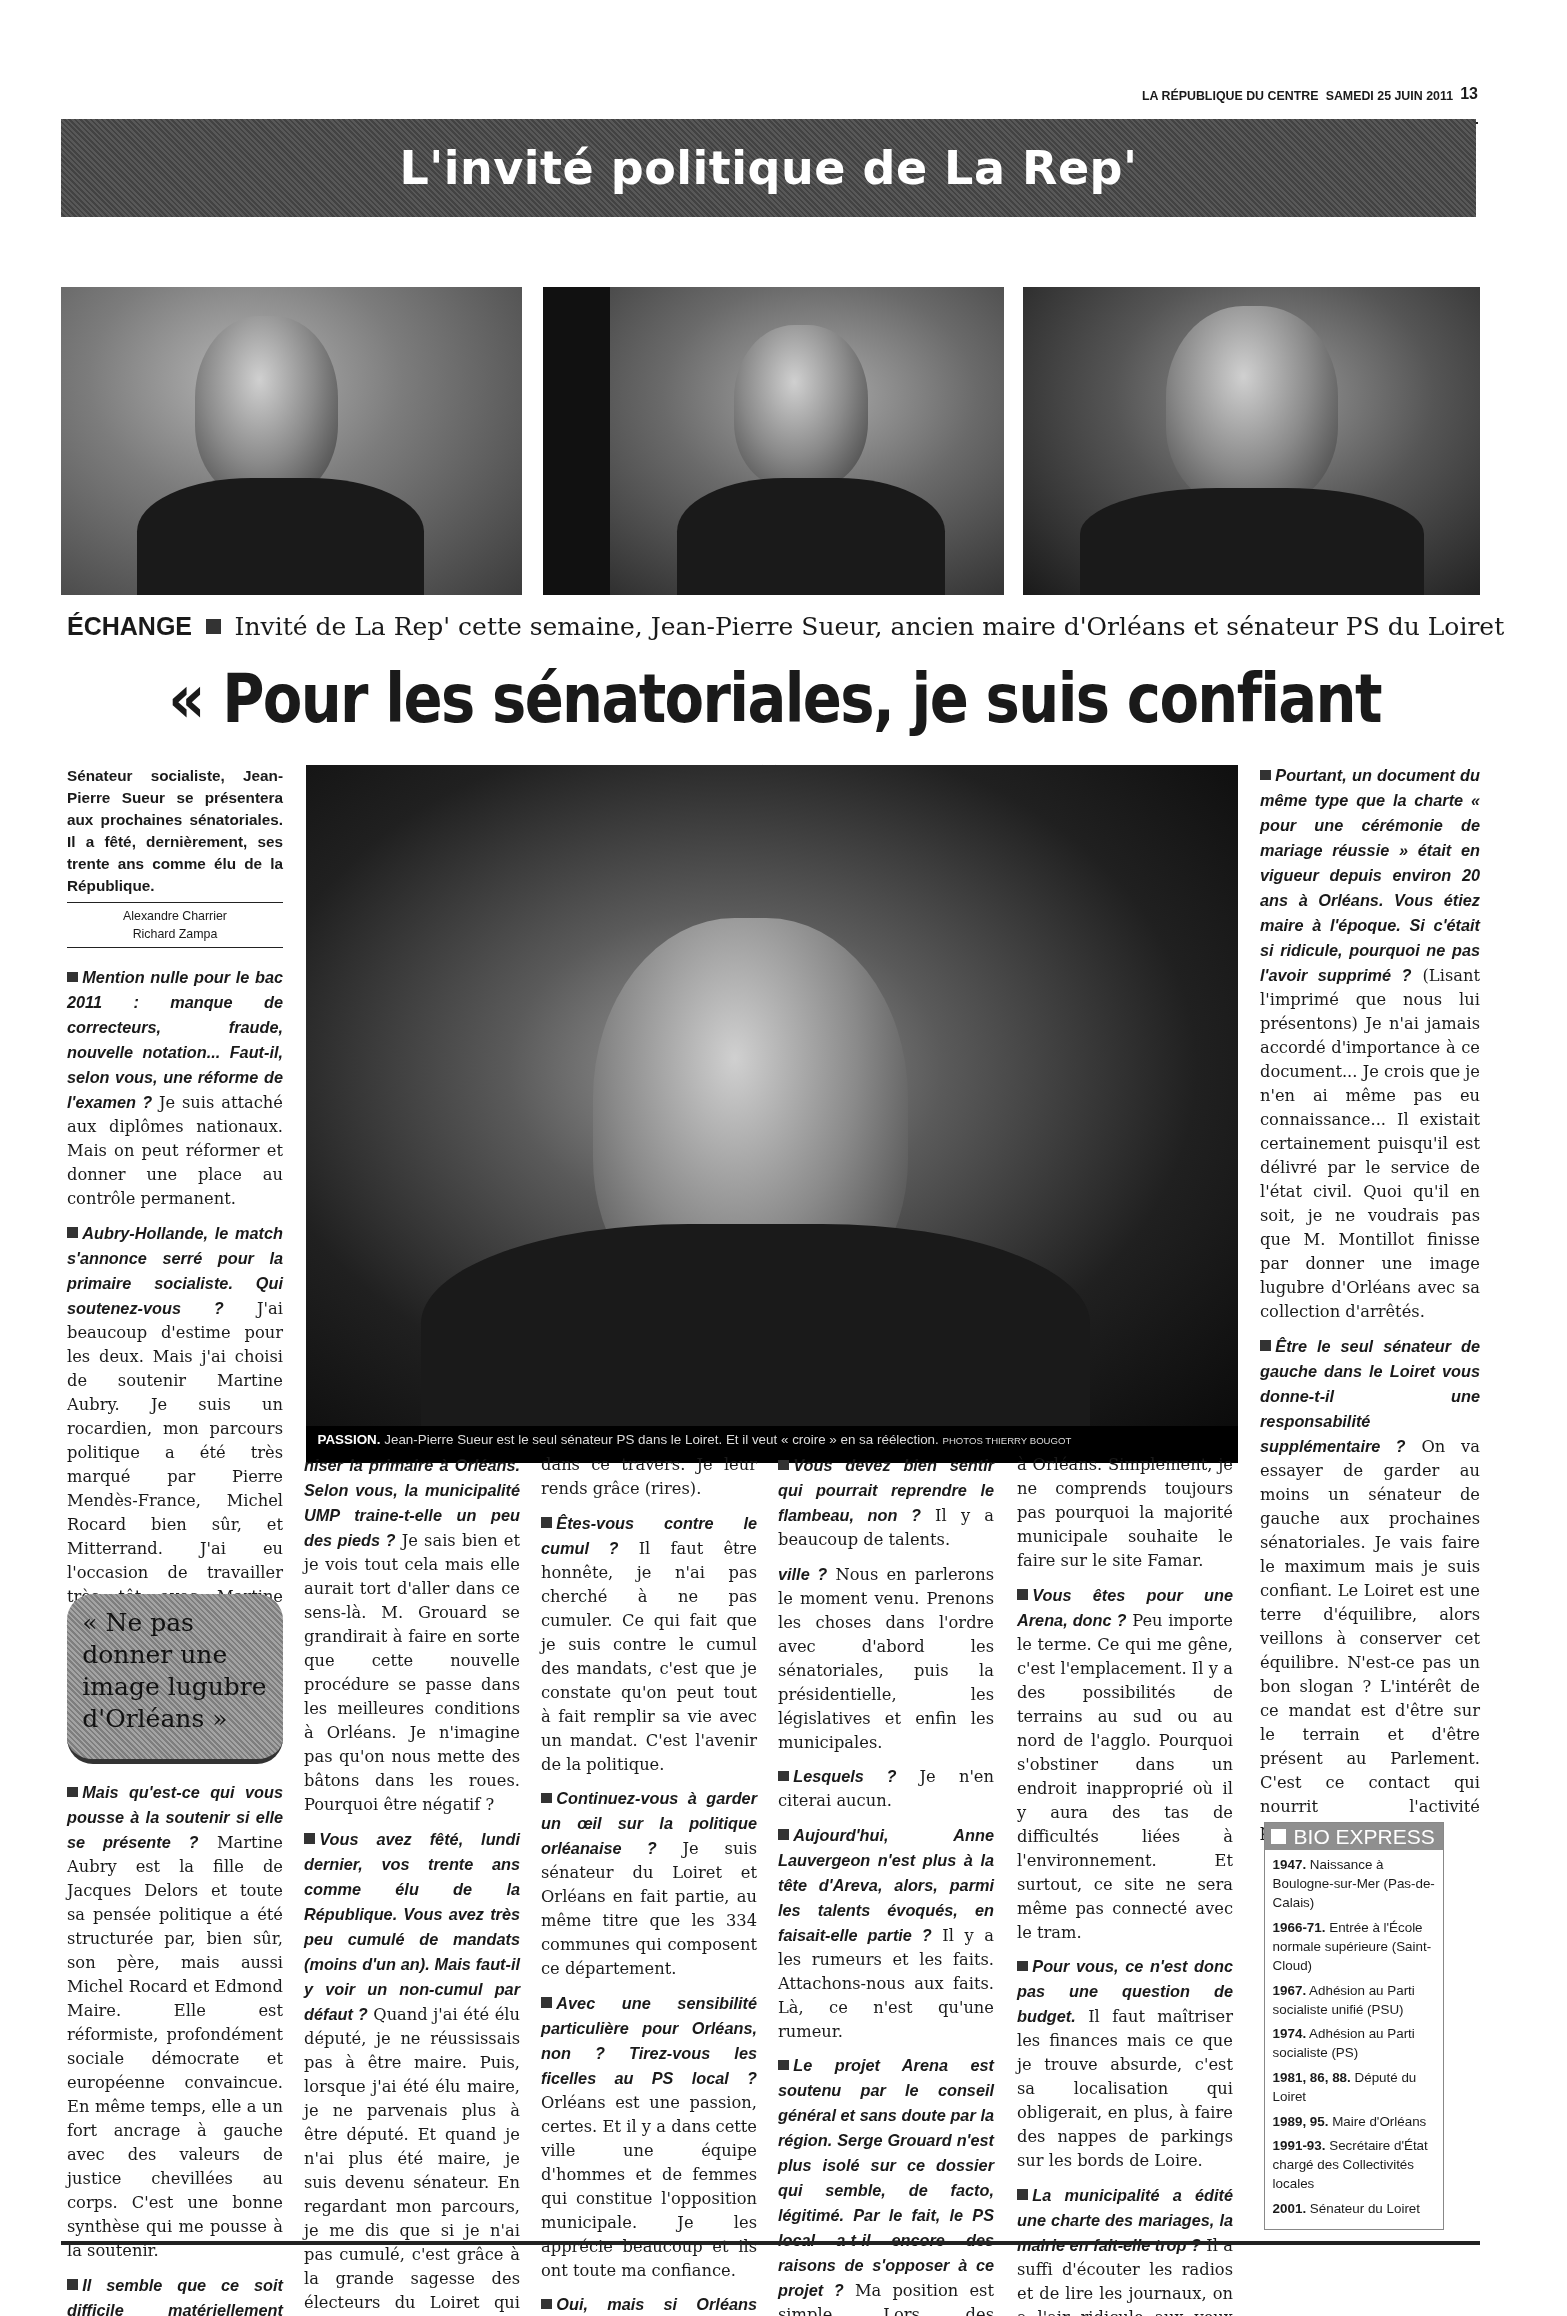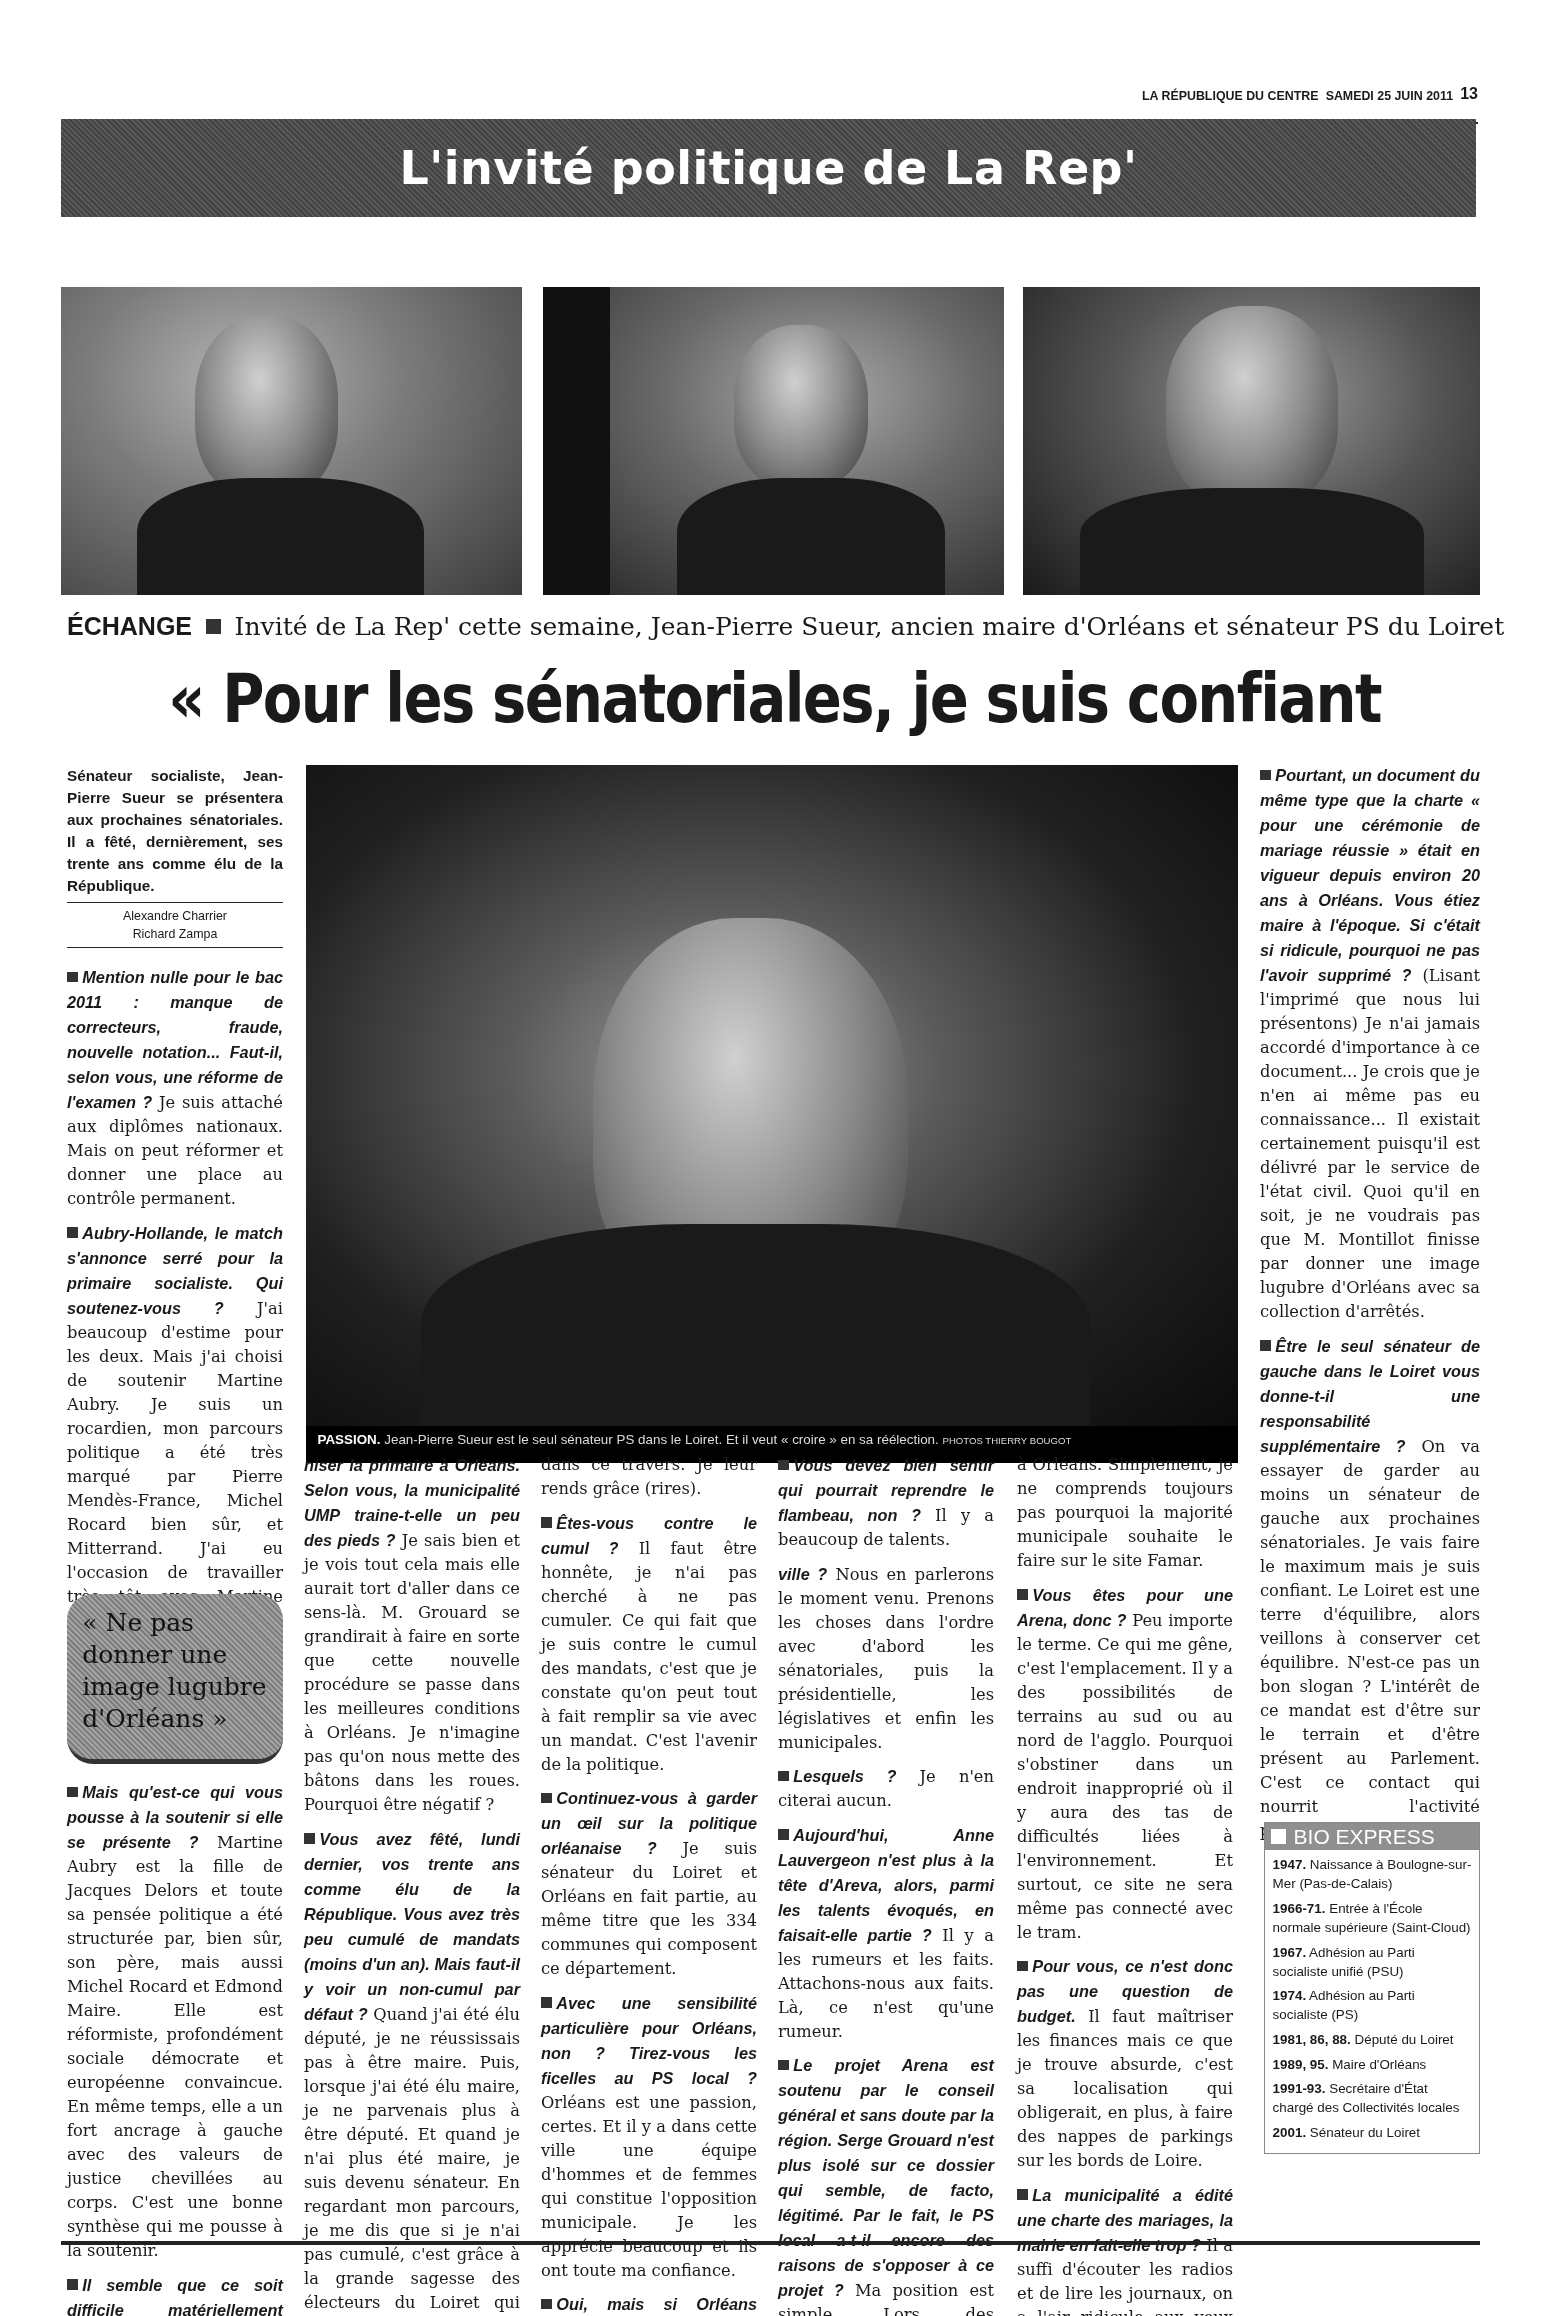--- a/index.html
+++ b/index.html
@@ -19,21 +19,21 @@
   .col p { margin:0 0 9.6px 0; }
   .q { font-family:"Liberation Sans", sans-serif; font-weight:bold; font-style:italic; }
   .sq { display:inline-block; width:10.5px; height:10.5px; background:#333; margin-right:4.8px; vertical-align:1px; }
   .chapo { position:absolute; left:67px; top:765px; width:216px; font-family:"Liberation Sans", sans-serif; font-weight:bold; font-size:15.3px; line-height:22px; text-align:justify; }
   .byline { position:absolute; left:67px; top:902px; width:216px; border-top:1.9px solid #222; border-bottom:1.9px solid #222; text-align:center; font-family:"Liberation Sans", sans-serif; font-weight:normal; font-size:12.4px; line-height:18px; padding:3.8px 0; }
   .main-photo { left:306px; top:765px; width:932px; height:675px; }
   .caption { position:absolute; left:306px; top:1426px; width:932px; height:37px; background:#000; color:#ddd; font-family:"Liberation Sans", sans-serif; font-size:13.4px; line-height:27px; padding-left:11.5px; box-sizing:border-box; }
   .caption b { color:#fff; }
   .caption small { font-size:9.6px; }
   .pull { position:absolute; left:67px; top:1594px; width:216px; height:170px; background:#8f8f8f; background-image:repeating-linear-gradient(45deg, rgba(255,255,255,0.18) 0 1.9px, rgba(0,0,0,0.12) 1.9px 3.8px); border-bottom:5.7px solid #333; box-sizing:border-box; padding:13.4px 15.3px; font-size:25px; line-height:32px; color:#111;border-radius:26px; }
-  .bio { position:absolute; left:1264px; top:1822px; width:216px; border:1.9px solid #888; box-sizing:border-box; font-family:"Liberation Sans", sans-serif; font-size:13.4px; line-height:19px; }
+  .bio { position:absolute; left:1264px; top:1822px; width:180px; border:1.9px solid #888; box-sizing:border-box; font-family:"Liberation Sans", sans-serif; font-size:13.4px; line-height:19px; }
   .bio .bio-head { background:#8f8f8f; color:#fff; font-size:21px; padding:3.8px 5.7px; display:flex; align-items:center; gap:7.6px; }
   .bio .bio-head .box { width:15.3px; height:15.3px; background:#fff; display:inline-block; }
   .bio ul { list-style:none; margin:0; padding:5.7px 7.6px; }
   .bio li { margin-bottom:5.7px; }
   .bio li b { font-weight:bold; }
   .rule-bottom { position:absolute; left:61px; top:2241px; width:1419px; height:3.8px; background:#222; }
 </style>
 </head>
 <body>
 

